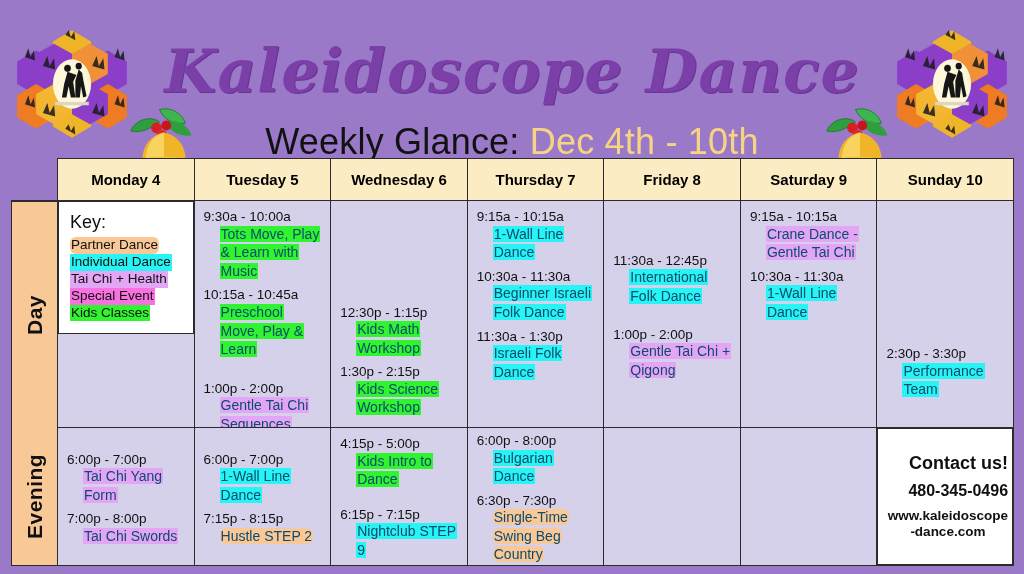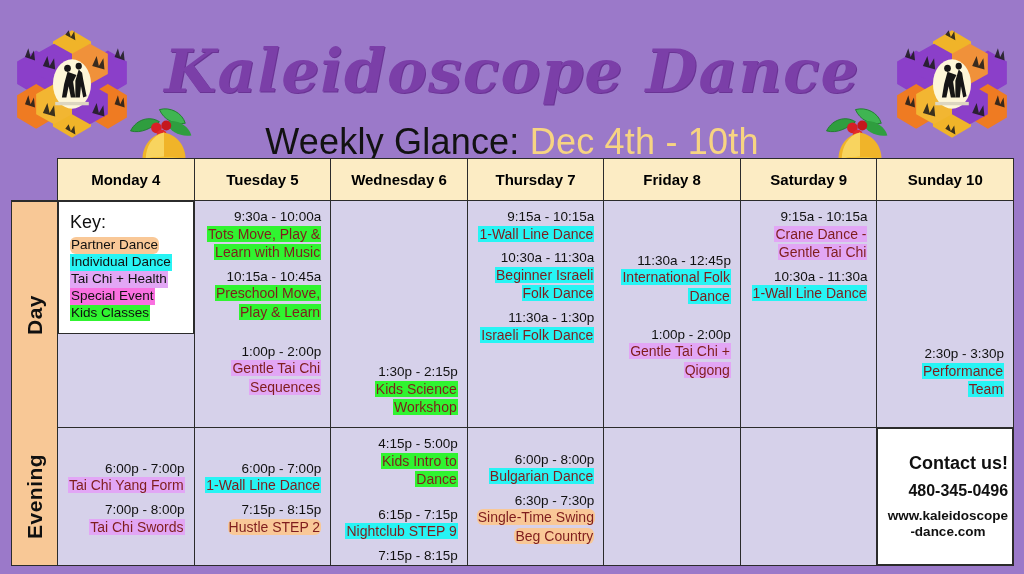--- a/index.html
+++ b/index.html
@@ -115,31 +115,32 @@
     position: relative;
     overflow: hidden;
   }
   .cell.day { height: 227px; border-bottom: 1.5px solid #2b2b2b; }
   .cell.evening { flex: 1; }
 
   .cell.bottom-align { display: flex; flex-direction: column; justify-content: flex-end; padding-bottom: 10px; }
   .cell.mid-align { display: flex; flex-direction: column; justify-content: center; }
 
   
-  .event { margin-bottom: 7px; line-height: 1.16; text-align: right; }
+  .event { margin-bottom: 7px; line-height: 1.16; }
   .event:last-child { margin-bottom: 0; }
   .ev-time {
     font-size: 13.5px; color: #101010; display: block;
   }
   .ev-name {
-    font-size: 14px; color: #7f1d1d;
+    font-size: 14px; color: #0c4a6e;
     display: inline;
     box-decoration-break: clone;
     -webkit-box-decoration-break: clone;
     padding: 0 1px;
+    margin-left: 16px;
   }
   .ev-name-wrap { display: block; }
 
   .c-partner    { background: #f9c897; border-radius: 6px; }
   .c-individual { background: #27f4f4; }
   .c-taichi     { background: #e2a6f5; }
   .c-special    { background: #f970e0; }
   .c-kids       { background: #30f430; }
 
   
@@ -362,20 +363,24 @@
           <div class="event">
             <span class="ev-time">7:15p - 8:15p</span>
             <span class="ev-name-wrap"><span class="ev-name c-partner">Hustle STEP 2</span></span>
           </div>
         </div>
       </div>
 
       <div class="daycol">
         <div class="cell day bottom-align">
           <div class="event">
+            <span class="ev-time">12:30p - 1:15p</span>
+            <span class="ev-name-wrap"><span class="ev-name c-kids">Kids Math Workshop</span></span>
+          </div>
+          <div class="event">
             <span class="ev-time">1:30p - 2:15p</span>
             <span class="ev-name-wrap"><span class="ev-name c-kids">Kids Science Workshop</span></span>
           </div>
         </div>
         <div class="cell evening">
           <div class="event">
             <span class="ev-time">4:15p - 5:00p</span>
             <span class="ev-name-wrap"><span class="ev-name c-kids">Kids Intro to Dance</span></span>
           </div>
           <div class="event" style="margin-top:18px">

